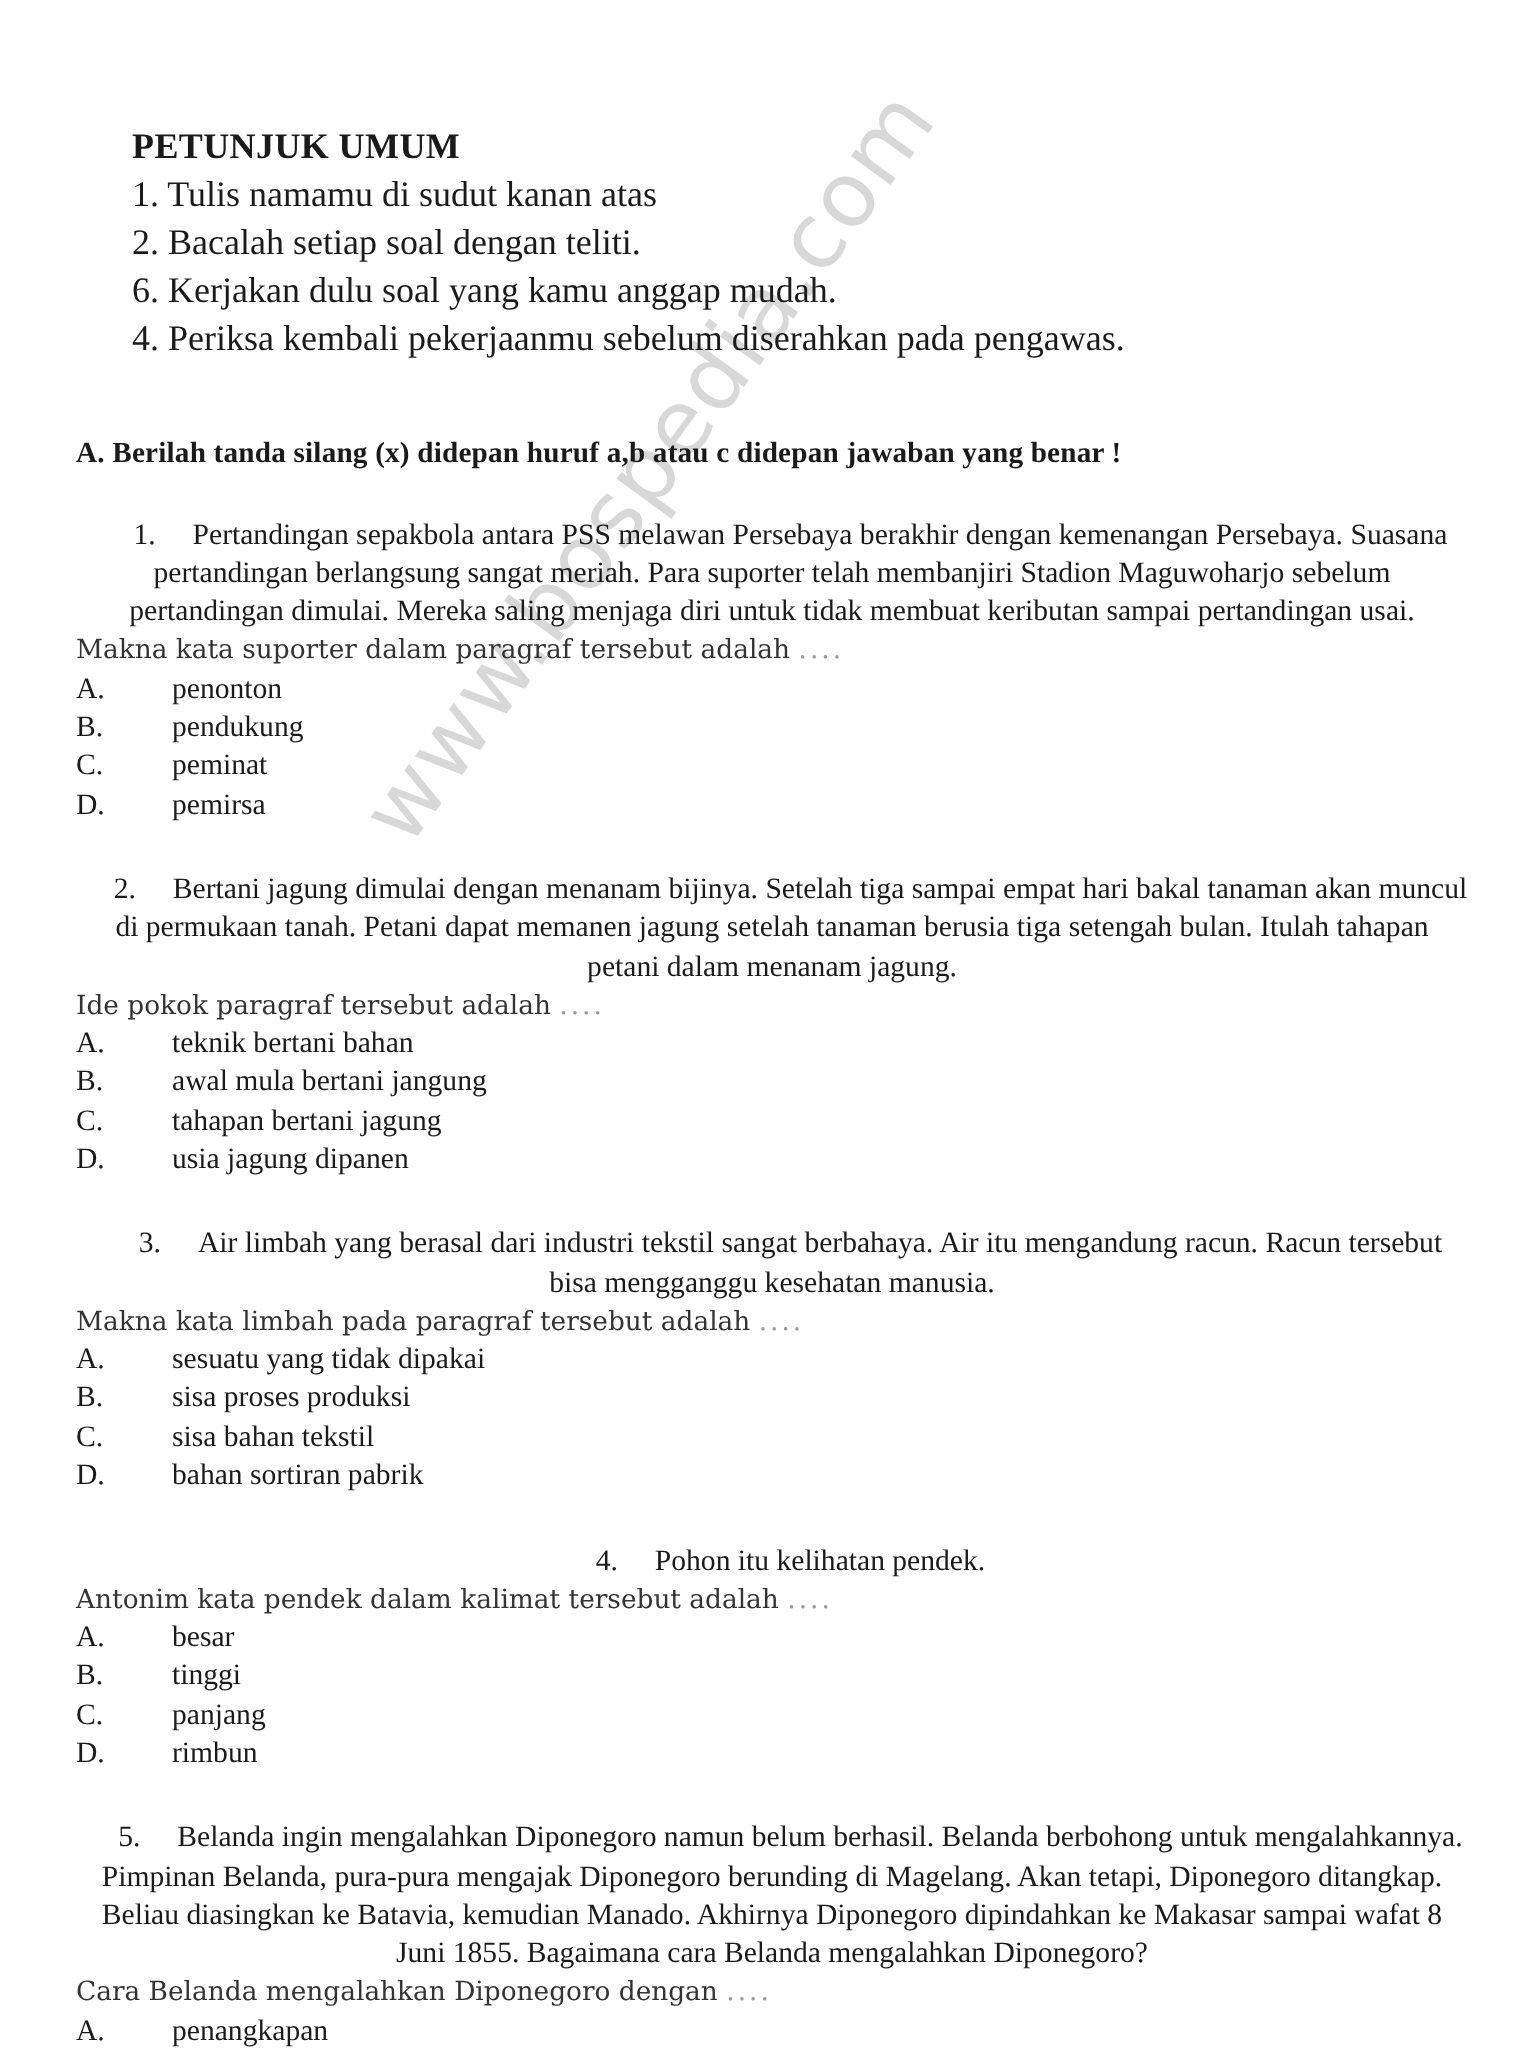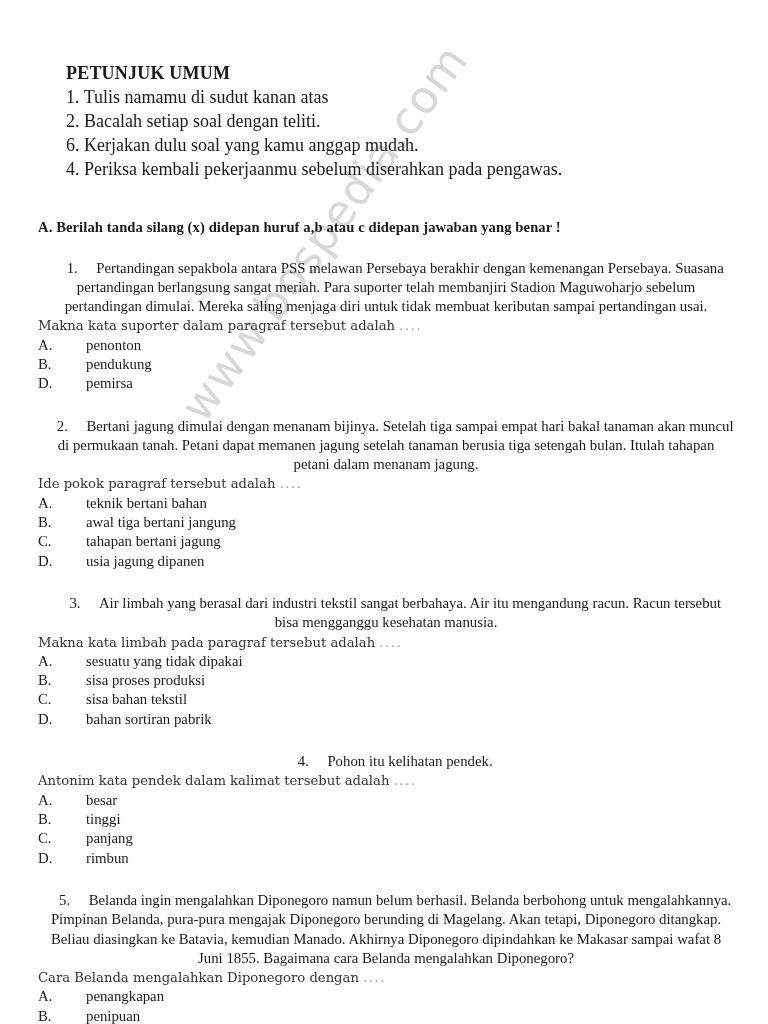--- a/index.html
+++ b/index.html
@@ -111,29 +111,30 @@
 
     <div class="section-heading">A. Berilah tanda silang (x) didepan huruf a,b atau c didepan jawaban yang benar !</div>
 
     <div id="questions">
         <div class="question">
           <div class="q-body"><span class="q-num">1.</span><span>Pertandingan sepakbola antara PSS melawan Persebaya berakhir dengan kemenangan Persebaya. Suasana pertandingan berlangsung sangat meriah. Para suporter telah membanjiri Stadion Maguwoharjo sebelum pertandingan dimulai. Mereka saling menjaga diri untuk tidak membuat keributan sampai pertandingan usai.</span></div>
           <div class="q-ask"><span>Makna kata suporter dalam paragraf tersebut adalah</span> <span class="dots">....</span></div>
           <div class="options">
             <div class="option"><span class="opt-letter">A.</span><span>penonton</span></div>
             <div class="option"><span class="opt-letter">B.</span><span>pendukung</span></div>
+            <div class="option"><span class="opt-letter">C.</span><span>peminat</span></div>
             <div class="option"><span class="opt-letter">D.</span><span>pemirsa</span></div>
           </div>
         </div>
         <div class="question">
           <div class="q-body"><span class="q-num">2.</span><span>Bertani jagung dimulai dengan menanam bijinya. Setelah tiga sampai empat hari bakal tanaman akan muncul di permukaan tanah. Petani dapat memanen jagung setelah tanaman berusia tiga setengah bulan. Itulah tahapan petani dalam menanam jagung.</span></div>
           <div class="q-ask"><span>Ide pokok paragraf tersebut adalah</span> <span class="dots">....</span></div>
           <div class="options">
             <div class="option"><span class="opt-letter">A.</span><span>teknik bertani bahan</span></div>
-            <div class="option"><span class="opt-letter">B.</span><span>awal tiga bertani jangung</span></div>
+            <div class="option"><span class="opt-letter">B.</span><span>awal mula bertani jangung</span></div>
             <div class="option"><span class="opt-letter">C.</span><span>tahapan bertani jagung</span></div>
             <div class="option"><span class="opt-letter">D.</span><span>usia jagung dipanen</span></div>
           </div>
         </div>
         <div class="question">
           <div class="q-body"><span class="q-num">3.</span><span>Air limbah yang berasal dari industri tekstil sangat berbahaya. Air itu mengandung racun. Racun tersebut bisa mengganggu kesehatan manusia.</span></div>
           <div class="q-ask"><span>Makna kata limbah pada paragraf tersebut adalah</span> <span class="dots">....</span></div>
           <div class="options">
             <div class="option"><span class="opt-letter">A.</span><span>sesuatu yang tidak dipakai</span></div>
             <div class="option"><span class="opt-letter">B.</span><span>sisa proses produksi</span></div>

